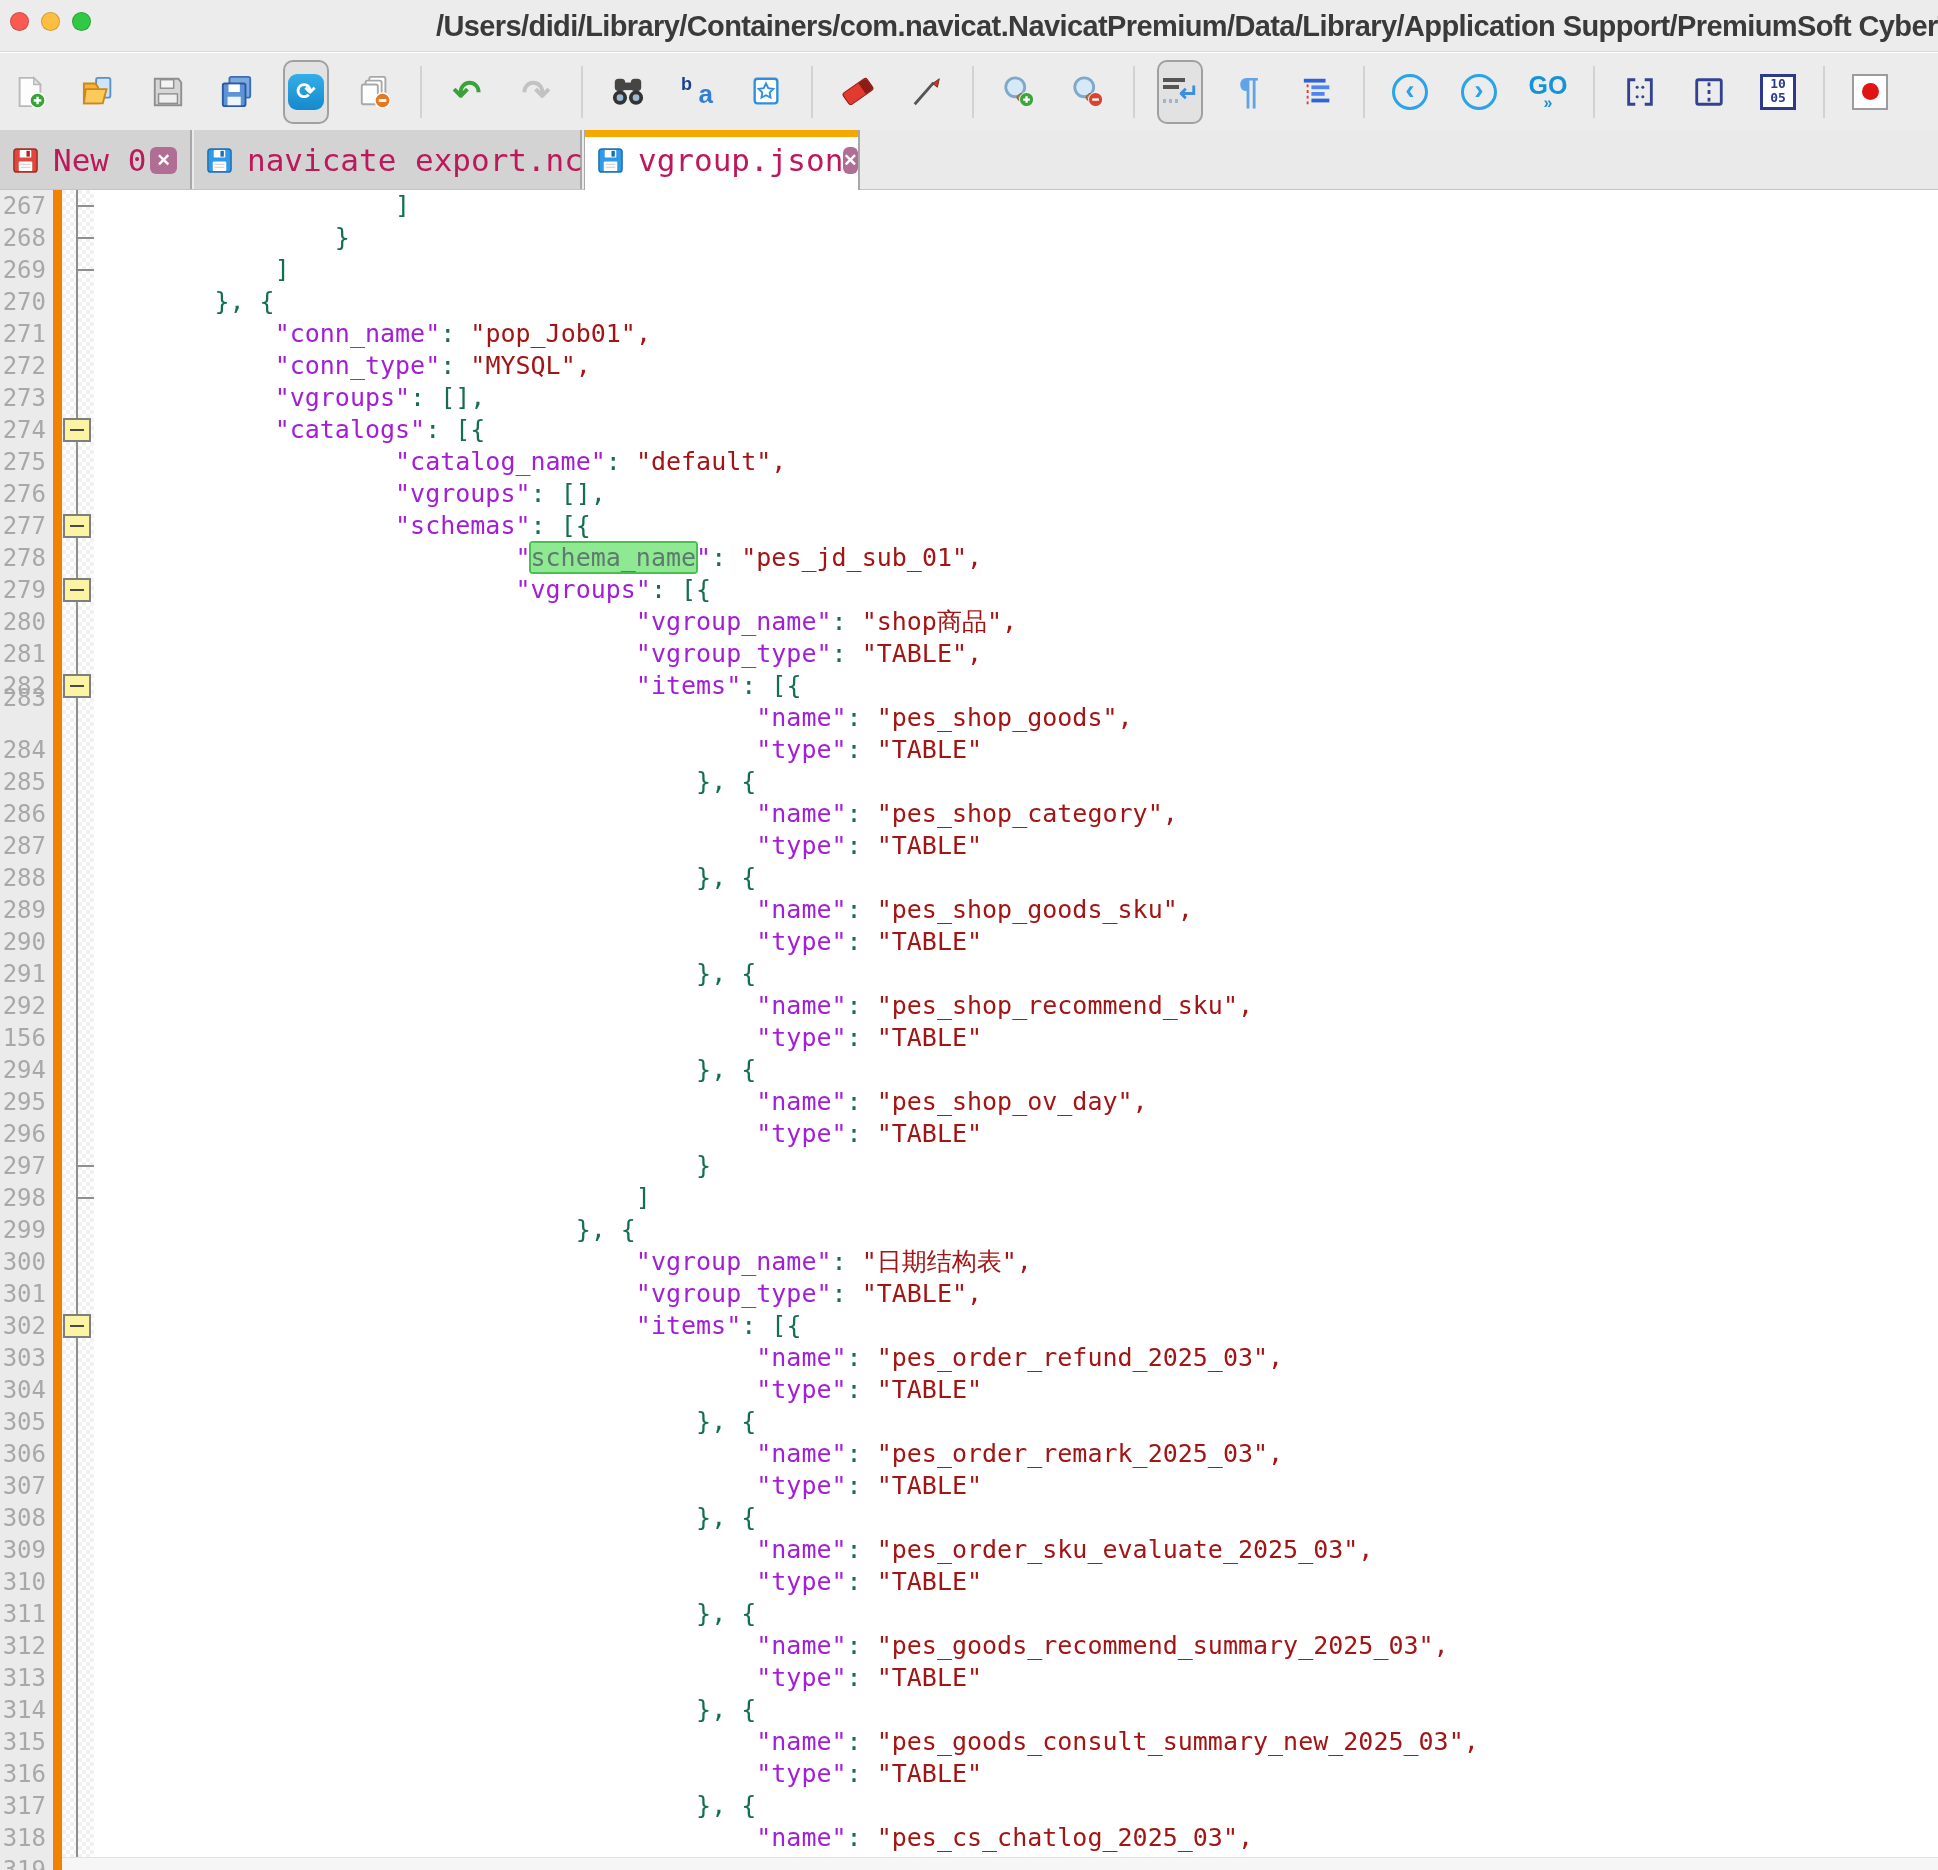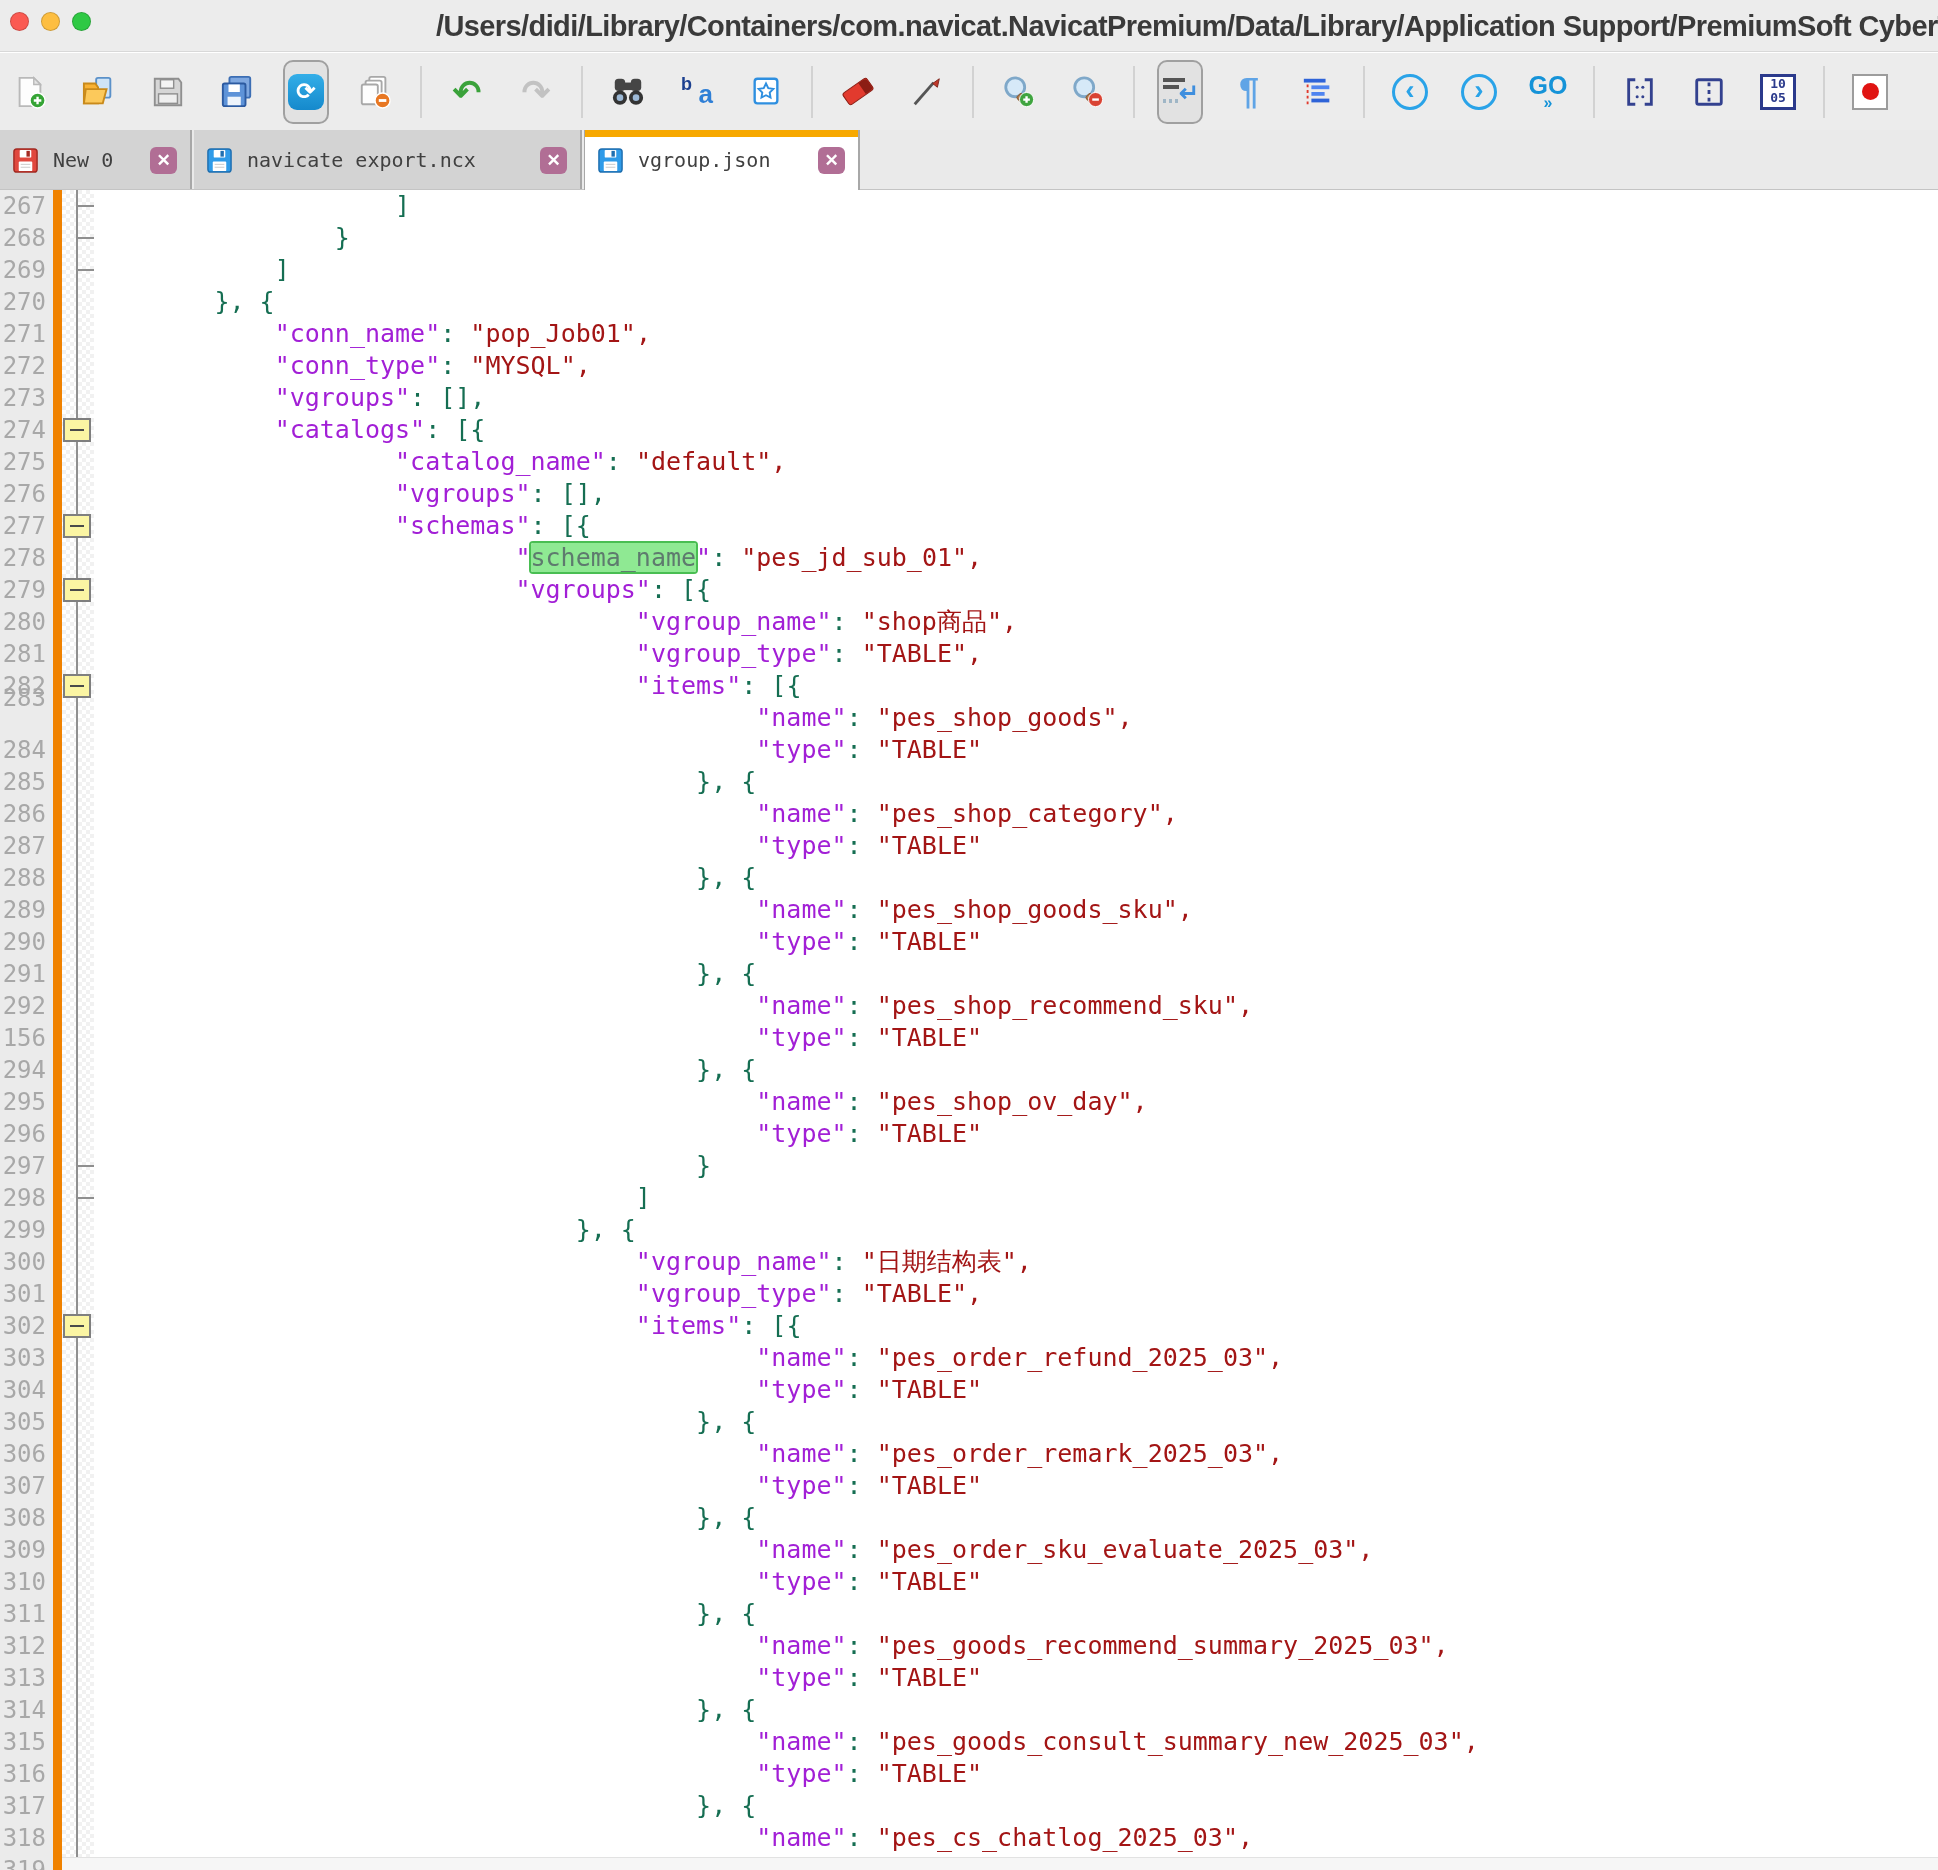--- a/index.html
+++ b/index.html
@@ -66,21 +66,21 @@
 
   
   .tabbar { position:absolute; top:130px; left:0; width:100%; height:60px; background:#eaeaea; }
   .tabbar::after { content:""; position:absolute; left:0; right:0; bottom:0; height:1px;
                    background:#c4c4c4; }
   .tab { position:absolute; top:0; height:60px; background:#d3d3d3;
          display:flex; align-items:center; border-right:2px solid #a8a8a8; cursor:default; }
   .tab.active { background:#ffffff; z-index:2; border-left:1px solid #a8a8a8; }
   .tab.active::before { content:""; position:absolute; top:0; left:0; right:0; height:7px;
                         background:var(--tab-orange); }
-  .tab-label { font-family:"DejaVu Sans Mono",monospace; font-size:20px; color:#404040;
+  .tab-label { font-family:"DejaVu Sans Mono",monospace; font-size:31px; color:#be185d;
                white-space:nowrap; }
   .tab-close { width:27px; height:27px; border-radius:6px; background:#b16e95; color:#fff;
                font-size:17px; font-weight:700; display:flex; align-items:center;
                justify-content:center; line-height:1; }
   .tab .floppy { margin:0 14px 0 12px; flex:0 0 auto; }
   .tab .tab-close { margin-left:auto; margin-right:13px; }
 
   
   .editor { position:absolute; top:190px; left:0; right:0; bottom:0; background:#fff; overflow:hidden; }
   .gutter { position:absolute; left:0; top:0; bottom:0; width:53px; background:#ebebeb; }

